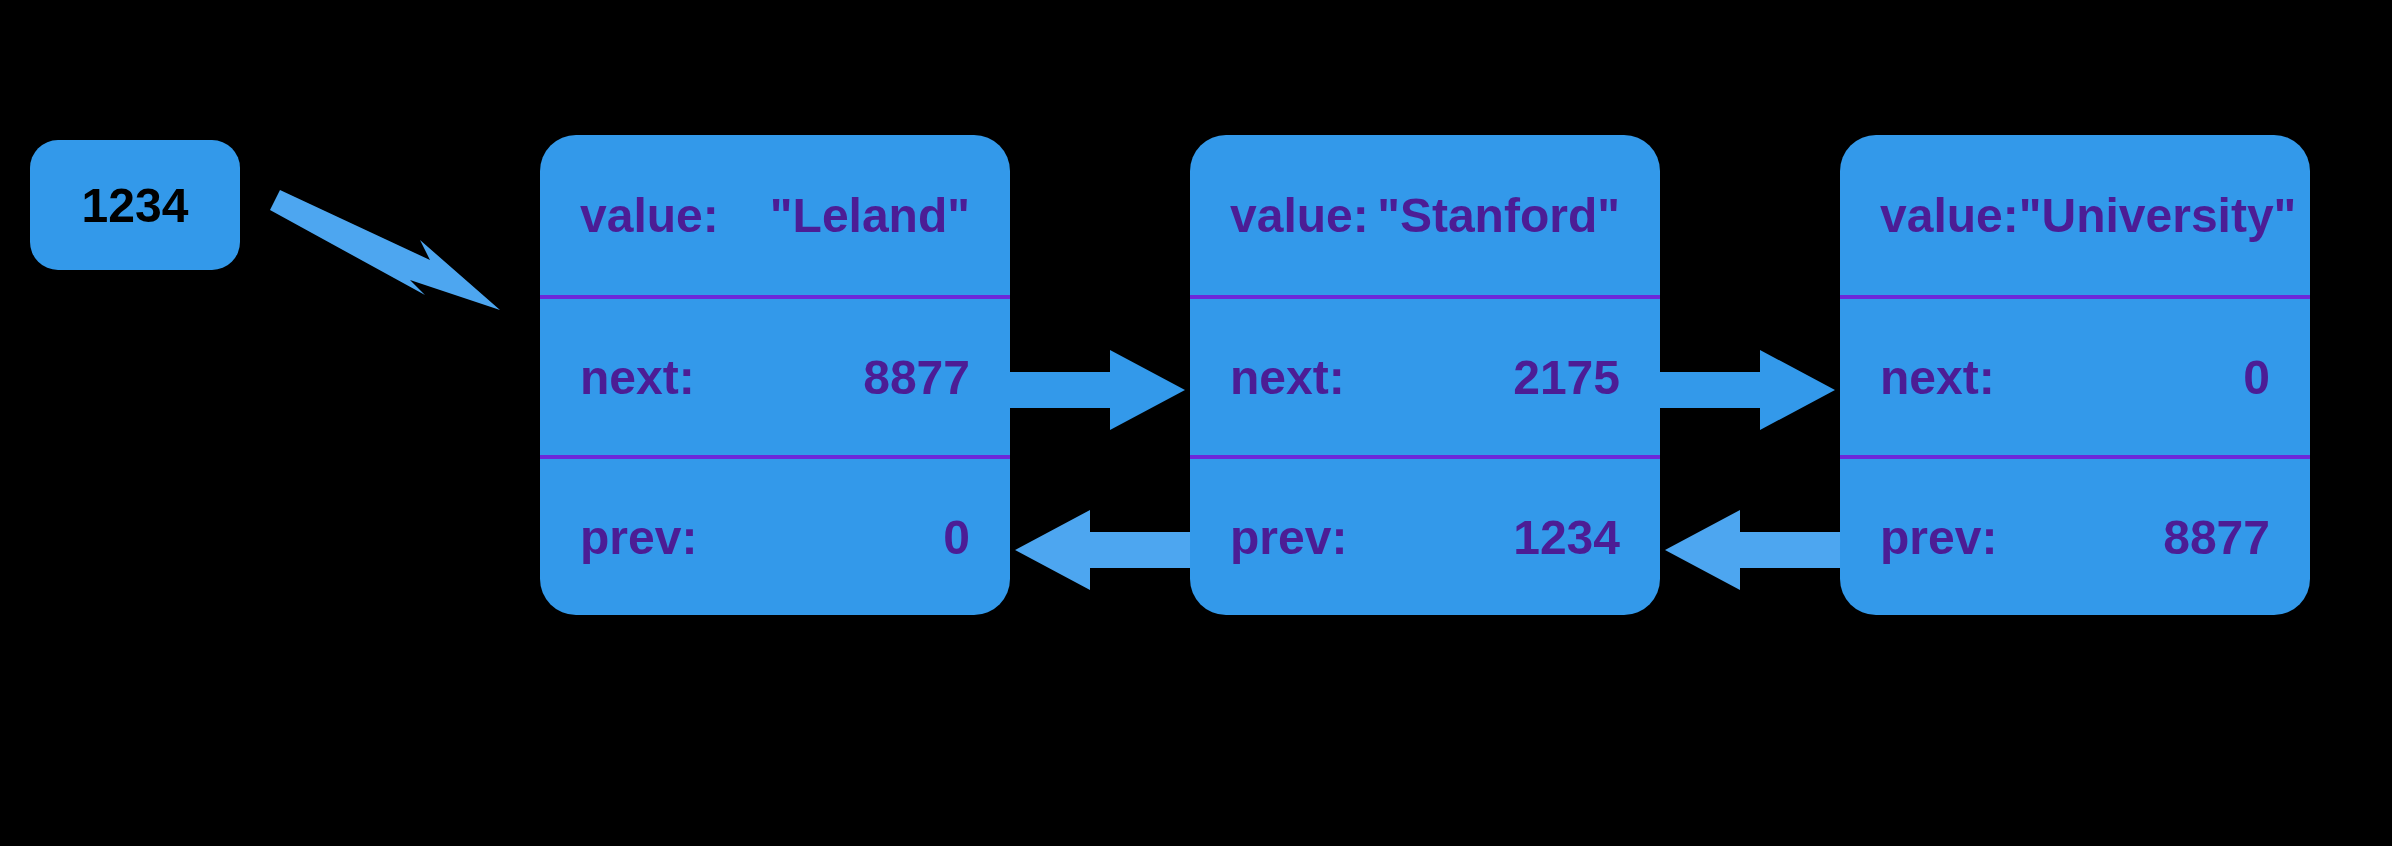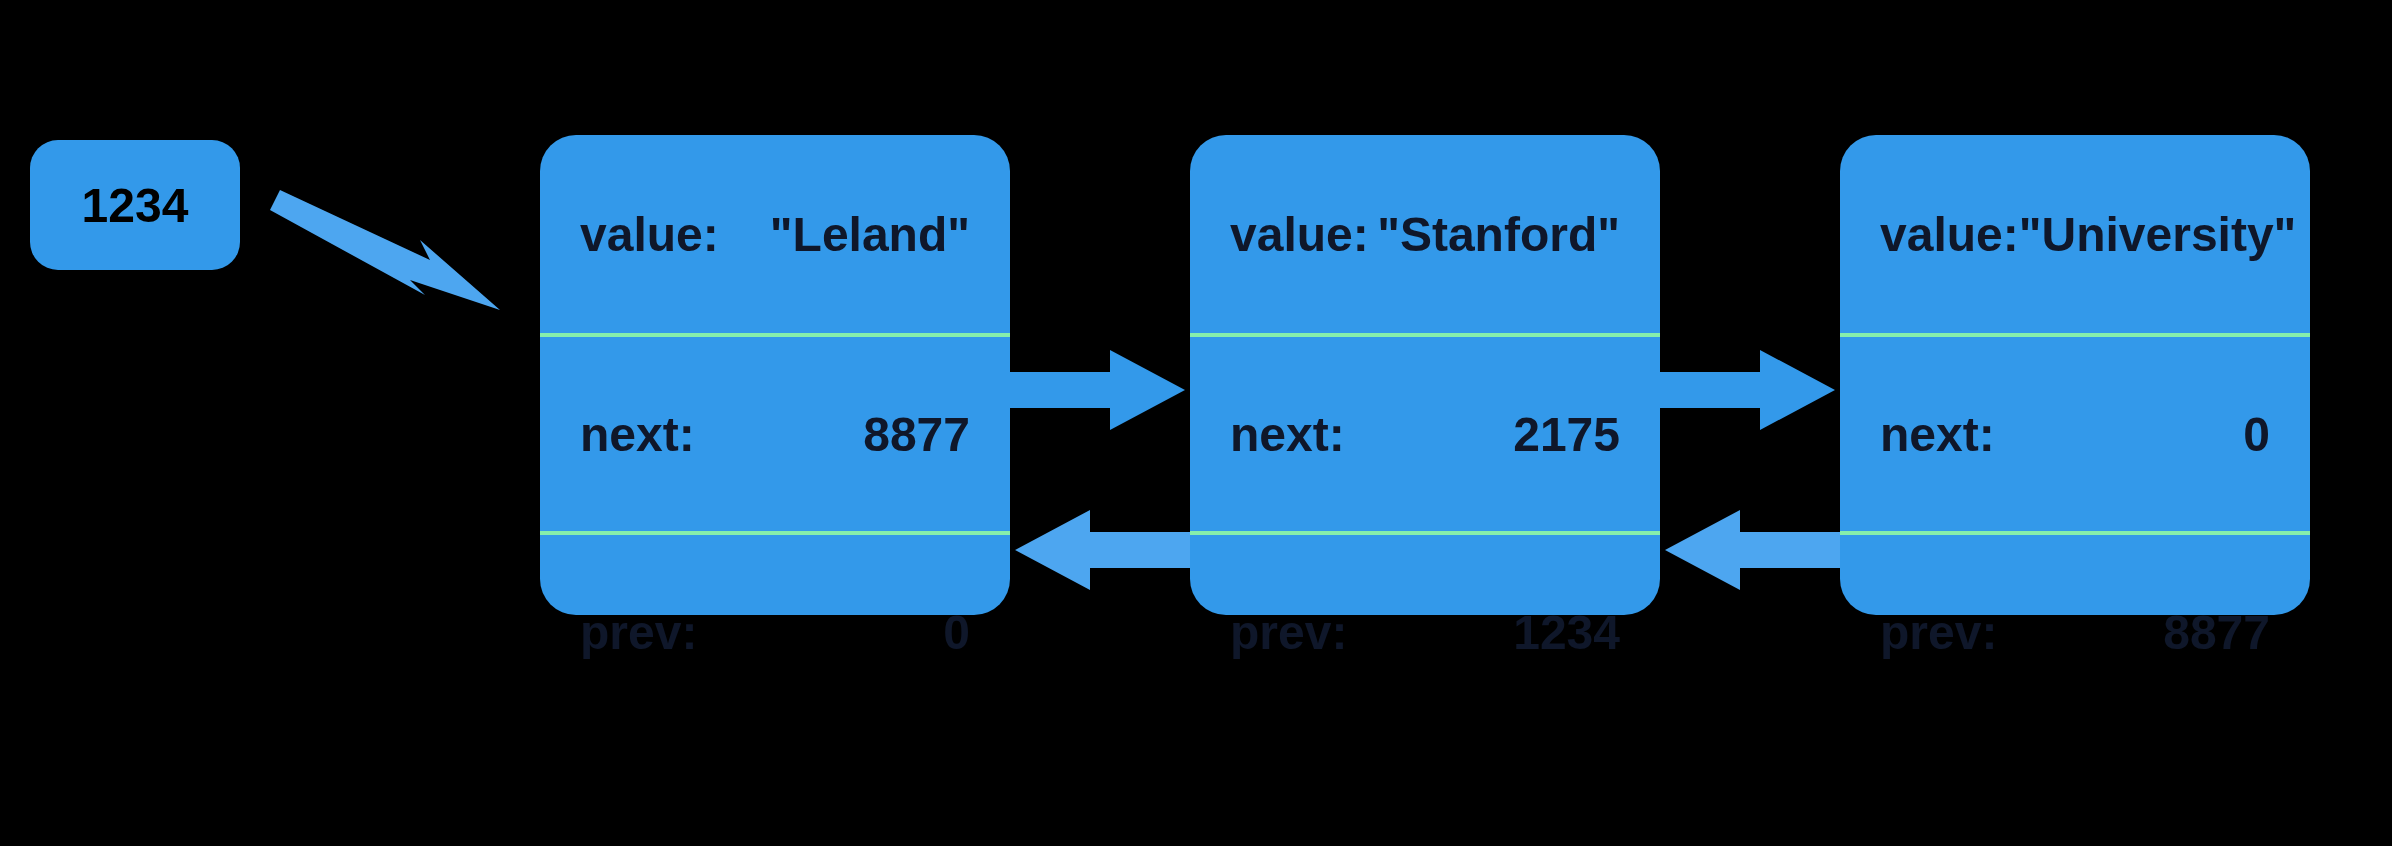--- a/index.html
+++ b/index.html
@@ -23,31 +23,31 @@
       font-size: 48px;
     }
     .node {
       position: absolute;
       background: #3399ea;
       border-radius: 36px;
       width: 470px;
       height: 480px;
     }
     .cell {
-      height: 198px;
+      height: 160px;
       display: flex;
       align-items: center;
       justify-content: space-between;
       padding: 0 40px;
-      color: #0f172a;
+      color: #4c1d95;
       font-weight: 700;
       font-size: 48px;
     }
     .cell + .cell {
-      border-top: 4px solid #86efac;
+      border-top: 4px solid #6d28d9;
     }
     .label { }
     .val { }
     .arrow {
       position: absolute;
     }
     .arrow svg { display: block; }
     .arrow-fill { fill: #3399ea; }
     .arrow-fill2 { fill: #4da6f0; }
   </style>

